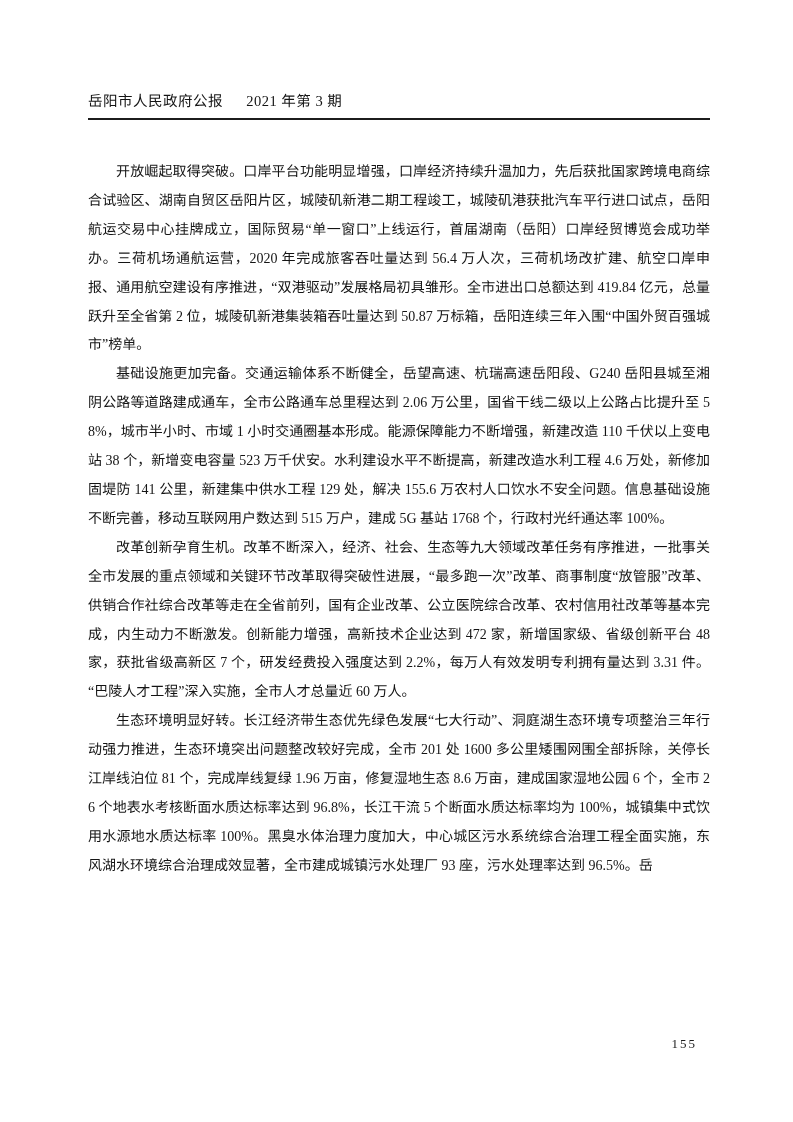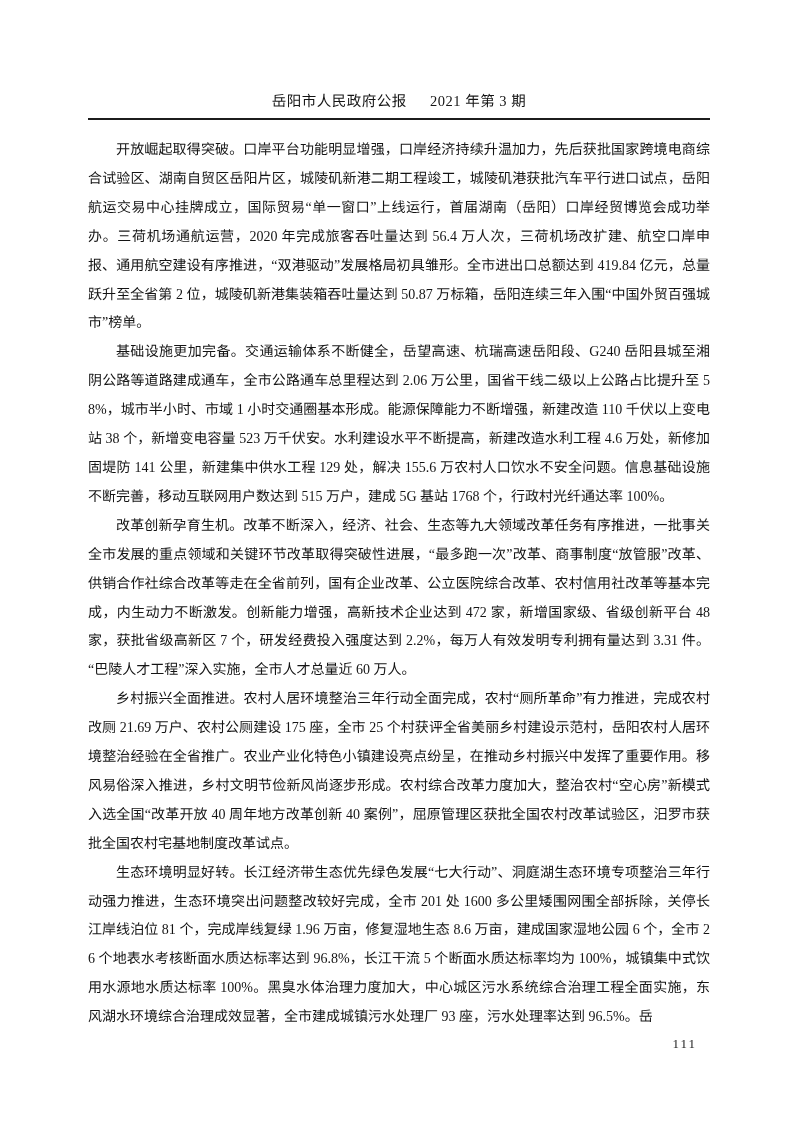--- a/index.html
+++ b/index.html
@@ -14,32 +14,32 @@
     height: 1122px;
     margin: 0 auto;
     background: #ffffff;
     box-sizing: border-box;
     padding: 92px 83px 0 88px;
     font-family: "Liberation Serif", "DejaVu Serif", serif;
     color: #141414;
     overflow: hidden;
   }
   .doc-header {
-    text-align: center;
+    text-align: left;
     font-size: 14.5px;
     line-height: 19px;
     letter-spacing: 0.5px;
     border-bottom: 2px solid #1c1c1c;
     padding-bottom: 7px;
   }
   .doc-header .issue {
     margin-left: 1.6em;
   }
   .doc-body {
-    margin-top: 16px;
+    margin-top: 38px;
   }
   .doc-body p {
     margin: 0;
     font-size: 14px;
     line-height: 28.9px;
     text-align: justify;
     text-justify: inter-ideograph;
     text-indent: 2em;
     word-break: break-all;
   }
@@ -58,19 +58,18 @@
 <div class="page">
 
   <header class="doc-header">
     <span>岳阳市人民政府公报</span><span class="issue">2021 年第 3 期</span>
   </header>
 
   <main class="doc-body">
     <p>开放崛起取得突破。口岸平台功能明显增强，口岸经济持续升温加力，先后获批国家跨境电商综合试验区、湖南自贸区岳阳片区，城陵矶新港二期工程竣工，城陵矶港获批汽车平行进口试点，岳阳航运交易中心挂牌成立，国际贸易“单一窗口”上线运行，首届湖南（岳阳）口岸经贸博览会成功举办。三荷机场通航运营，2020 年完成旅客吞吐量达到 56.4 万人次，三荷机场改扩建、航空口岸申报、通用航空建设有序推进，“双港驱动”发展格局初具雏形。全市进出口总额达到 419.84 亿元，总量跃升至全省第 2 位，城陵矶新港集装箱吞吐量达到 50.87 万标箱，岳阳连续三年入围“中国外贸百强城市”榜单。</p>
     <p>基础设施更加完备。交通运输体系不断健全，岳望高速、杭瑞高速岳阳段、G240 岳阳县城至湘阴公路等道路建成通车，全市公路通车总里程达到 2.06 万公里，国省干线二级以上公路占比提升至 58%，城市半小时、市域 1 小时交通圈基本形成。能源保障能力不断增强，新建改造 110 千伏以上变电站 38 个，新增变电容量 523 万千伏安。水利建设水平不断提高，新建改造水利工程 4.6 万处，新修加固堤防 141 公里，新建集中供水工程 129 处，解决 155.6 万农村人口饮水不安全问题。信息基础设施不断完善，移动互联网用户数达到 515 万户，建成 5G 基站 1768 个，行政村光纤通达率 100%。</p>
     <p>改革创新孕育生机。改革不断深入，经济、社会、生态等九大领域改革任务有序推进，一批事关全市发展的重点领域和关键环节改革取得突破性进展，“最多跑一次”改革、商事制度“放管服”改革、供销合作社综合改革等走在全省前列，国有企业改革、公立医院综合改革、农村信用社改革等基本完成，内生动力不断激发。创新能力增强，高新技术企业达到 472 家，新增国家级、省级创新平台 48 家，获批省级高新区 7 个，研发经费投入强度达到 2.2%，每万人有效发明专利拥有量达到 3.31 件。“巴陵人才工程”深入实施，全市人才总量近 60 万人。</p>
-    <p>乡村振兴全面推进。农村人居环境整治三年行动全面完成，农村“厕所革命”有力推进，完成农村改厕 21.69 万户、农村公厕建设 175 座，全市 25 个村获评全省美丽乡村建设示范村，岳阳农村人居环境整治经验在全省推广。农业产业化特色小镇建设亮点纷呈，在推动乡村振兴中发挥了重要作用。移风易俗深入推进，乡村文明节俭新风尚逐步形成。农村综合改革力度加大，整治农村“空心房”新模式入选全国“改革开放 40 周年地方改革创新 40 案例”，屈原管理区获批全国农村改革试验区，汨罗市获批全国农村宅基地制度改革试点。</p>
     <p>生态环境明显好转。长江经济带生态优先绿色发展“七大行动”、洞庭湖生态环境专项整治三年行动强力推进，生态环境突出问题整改较好完成，全市 201 处 1600 多公里矮围网围全部拆除，关停长江岸线泊位 81 个，完成岸线复绿 1.96 万亩，修复湿地生态 8.6 万亩，建成国家湿地公园 6 个，全市 26 个地表水考核断面水质达标率达到 96.8%，长江干流 5 个断面水质达标率均为 100%，城镇集中式饮用水源地水质达标率 100%。黑臭水体治理力度加大，中心城区污水系统综合治理工程全面实施，东风湖水环境综合治理成效显著，全市建成城镇污水处理厂 93 座，污水处理率达到 96.5%。岳</p>
   </main>
 
-  <div class="pageno">111</div>
+  <div class="pageno">155</div>
 
 </div>
 
 </body></html>

